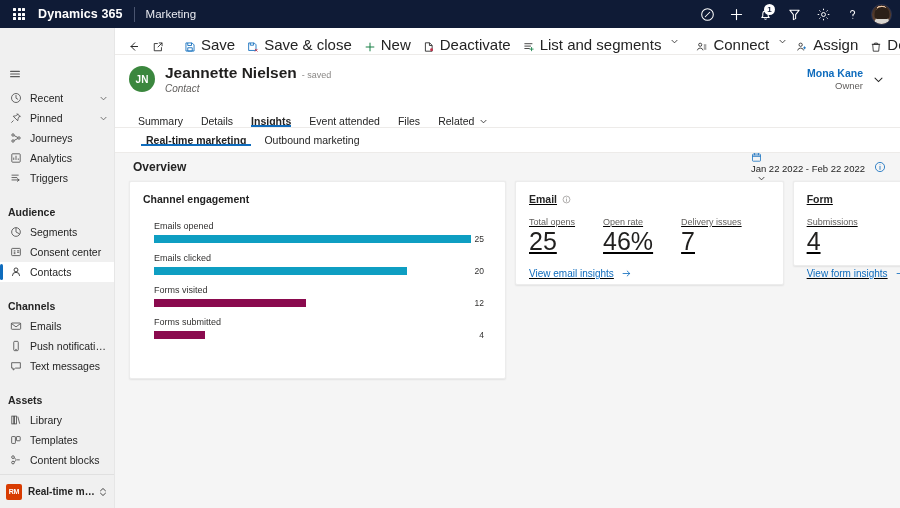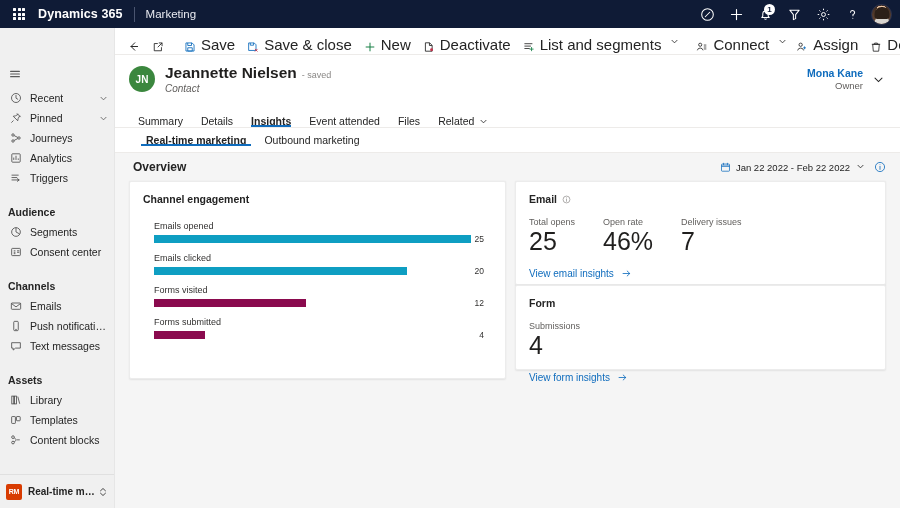--- a/index.html
+++ b/index.html
@@ -171,33 +171,33 @@
   .subtab.active { font-weight: bold; }
   .subtab.active::after {
     content: ""; position: absolute; left: 4px; right: 4px; bottom: 0; height: 2px; background: #0f6cbd;
   }
 
   .content { flex: 1 1 auto; background: #f5f5f5; overflow: hidden; padding: 0; }
   .ov-head {
     height: 28px; display: flex; align-items: center; padding: 0 14px 0 18px; background: #f5f5f5;
   }
   .ov-title { font-size: 12px; font-weight: bold; color: #242424; flex: 1 1 auto; }
-  .daterange { display: flex; align-items: flex-start; cursor: pointer; }
+  .daterange { display: flex; align-items: flex-start; cursor: pointer; flex-direction: column; }
   .daterange .dr-ico { display: flex; align-items: center; margin-right: 5px; }
   .dr-text { font-size: 9.5px; color: #242424; white-space: nowrap; }
   .dr-caret { margin-left: 6px; display: flex; align-items: center; }
   .ov-info { margin-left: 9px; display: flex; align-items: center; cursor: pointer; }
 
   .cards { display: flex; padding: 0 14px 0 14px; gap: 9px; align-items: flex-start; }
   .card {
     background: #ffffff; border: 1px solid #ececec; border-radius: 2px;
     box-shadow: 0 0.6px 1.8px rgba(0,0,0,0.08);
   }
   .card-left { width: 377px; flex: 0 0 377px; height: 198px; padding: 11px 13px 0 13px; }
-  .card-right-col { flex: 1 1 auto; display: flex; flex-direction: column; min-width: 0; }
+  .card-right-col { flex: 1 1 auto; display: flex; gap: 9px; min-width: 0; text-decoration: underline; }
   .card-email { height: 104px; padding: 11px 13px 0 13px; }
   .card-form { height: 85px; padding: 11px 13px 0 13px; }
 
   .card-title { font-size: 10.5px; font-weight: bold; color: #242424; display: flex; align-items: center; }
   .card-title .ti { margin-left: 5px; display: flex; align-items: center; }
 
   
   .chart { margin-top: 16px; padding-left: 11px; padding-right: 8px; }
   .bar-item { margin-bottom: 9px; }
   .bar-label { font-size: 9px; color: #323130; margin-bottom: 3px; }
@@ -363,20 +363,29 @@
           <span class="sb-label">Segments</span>
         </div>
         <div class="sb-row">
           <span class="sb-ico">
             <svg width="12" height="12" viewBox="0 0 16 16" fill="none" stroke="#4a4a4a" stroke-width="1.1">
               <rect x="2.2" y="3.2" width="11.6" height="9.6" rx="1"></rect>
               <path d="M5 6.4 h2.2 M5 8.4 h2.2 M5 10.2 h2.2 M9.4 6.4 h3 M9.4 8.4 h3"></path>
             </svg>
           </span>
           <span class="sb-label">Consent center</span>
+        </div>
+        <div class="sb-row selected">
+          <span class="sb-ico">
+            <svg width="12" height="12" viewBox="0 0 16 16" fill="none" stroke="#242424" stroke-width="1.15">
+              <circle cx="8" cy="5.2" r="2.6"></circle>
+                <path d="M3.2 13.2 a4.8 4.8 0 0 1 9.6 0"></path>
+            </svg>
+          </span>
+          <span class="sb-label">Contacts</span>
         </div>
 
         <div class="sb-group">Channels</div>
         <div class="sb-row">
           <span class="sb-ico">
             <svg width="12" height="12" viewBox="0 0 16 16" fill="none" stroke="#4a4a4a" stroke-width="1.1">
               <rect x="1.8" y="4" width="12.4" height="8.4" rx="1"></rect>
                 <path d="M1.8 4.6 L8 9.2 L14.2 4.6"></path>
             </svg>
           </span>

